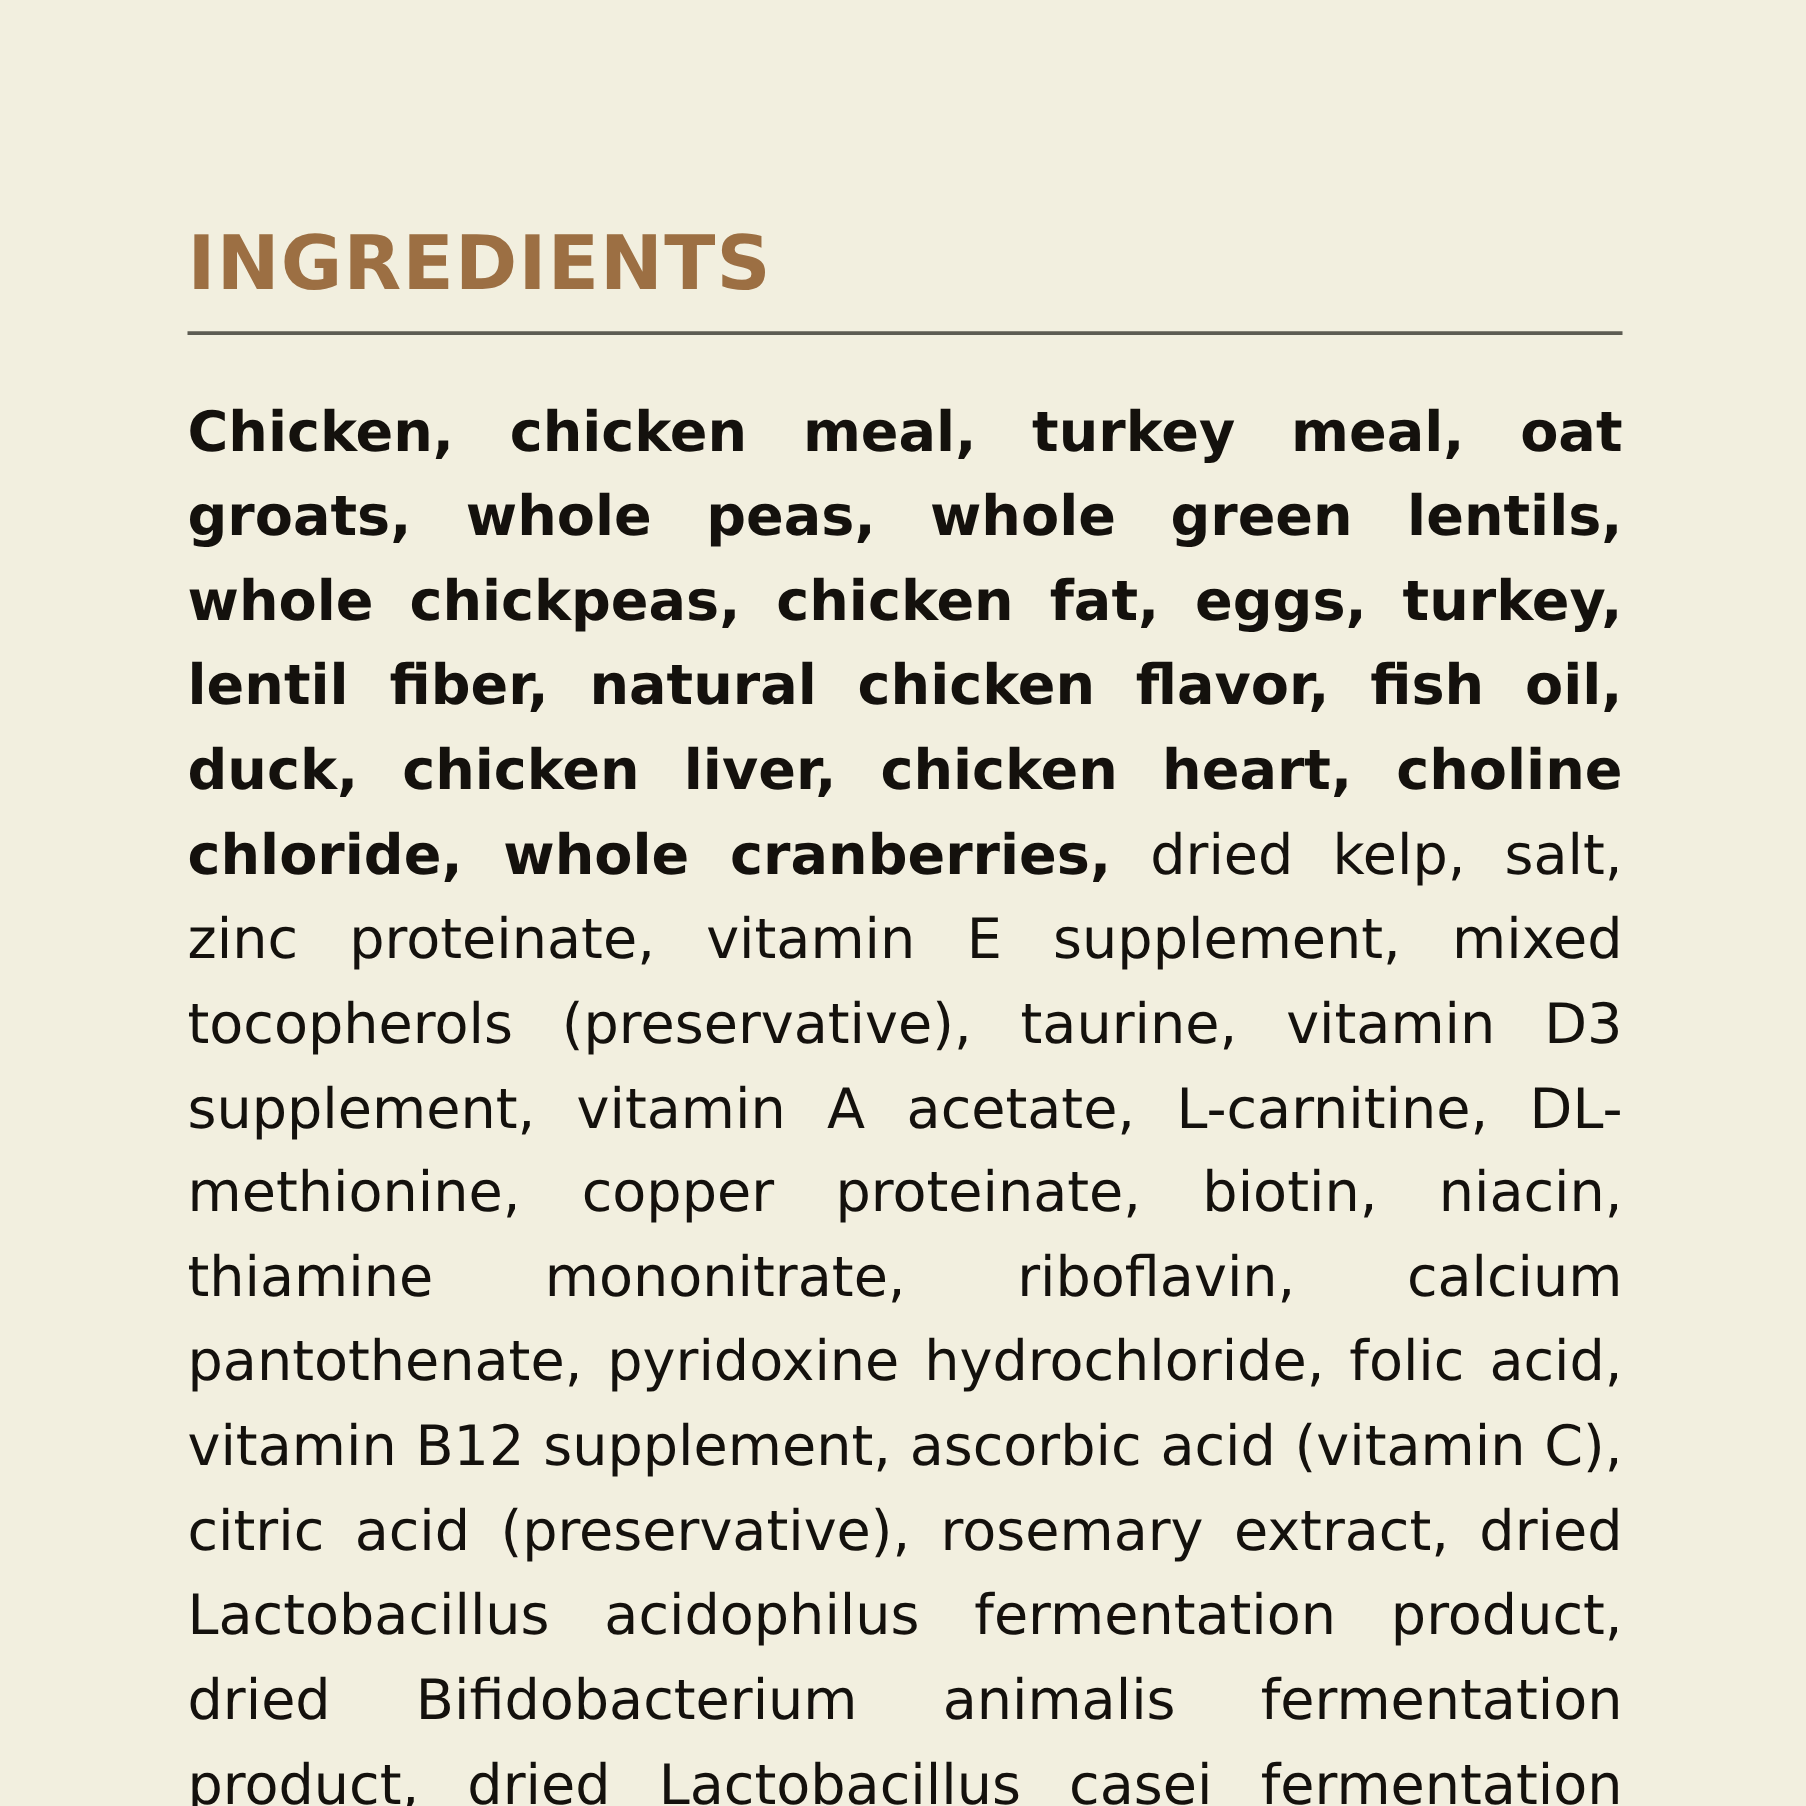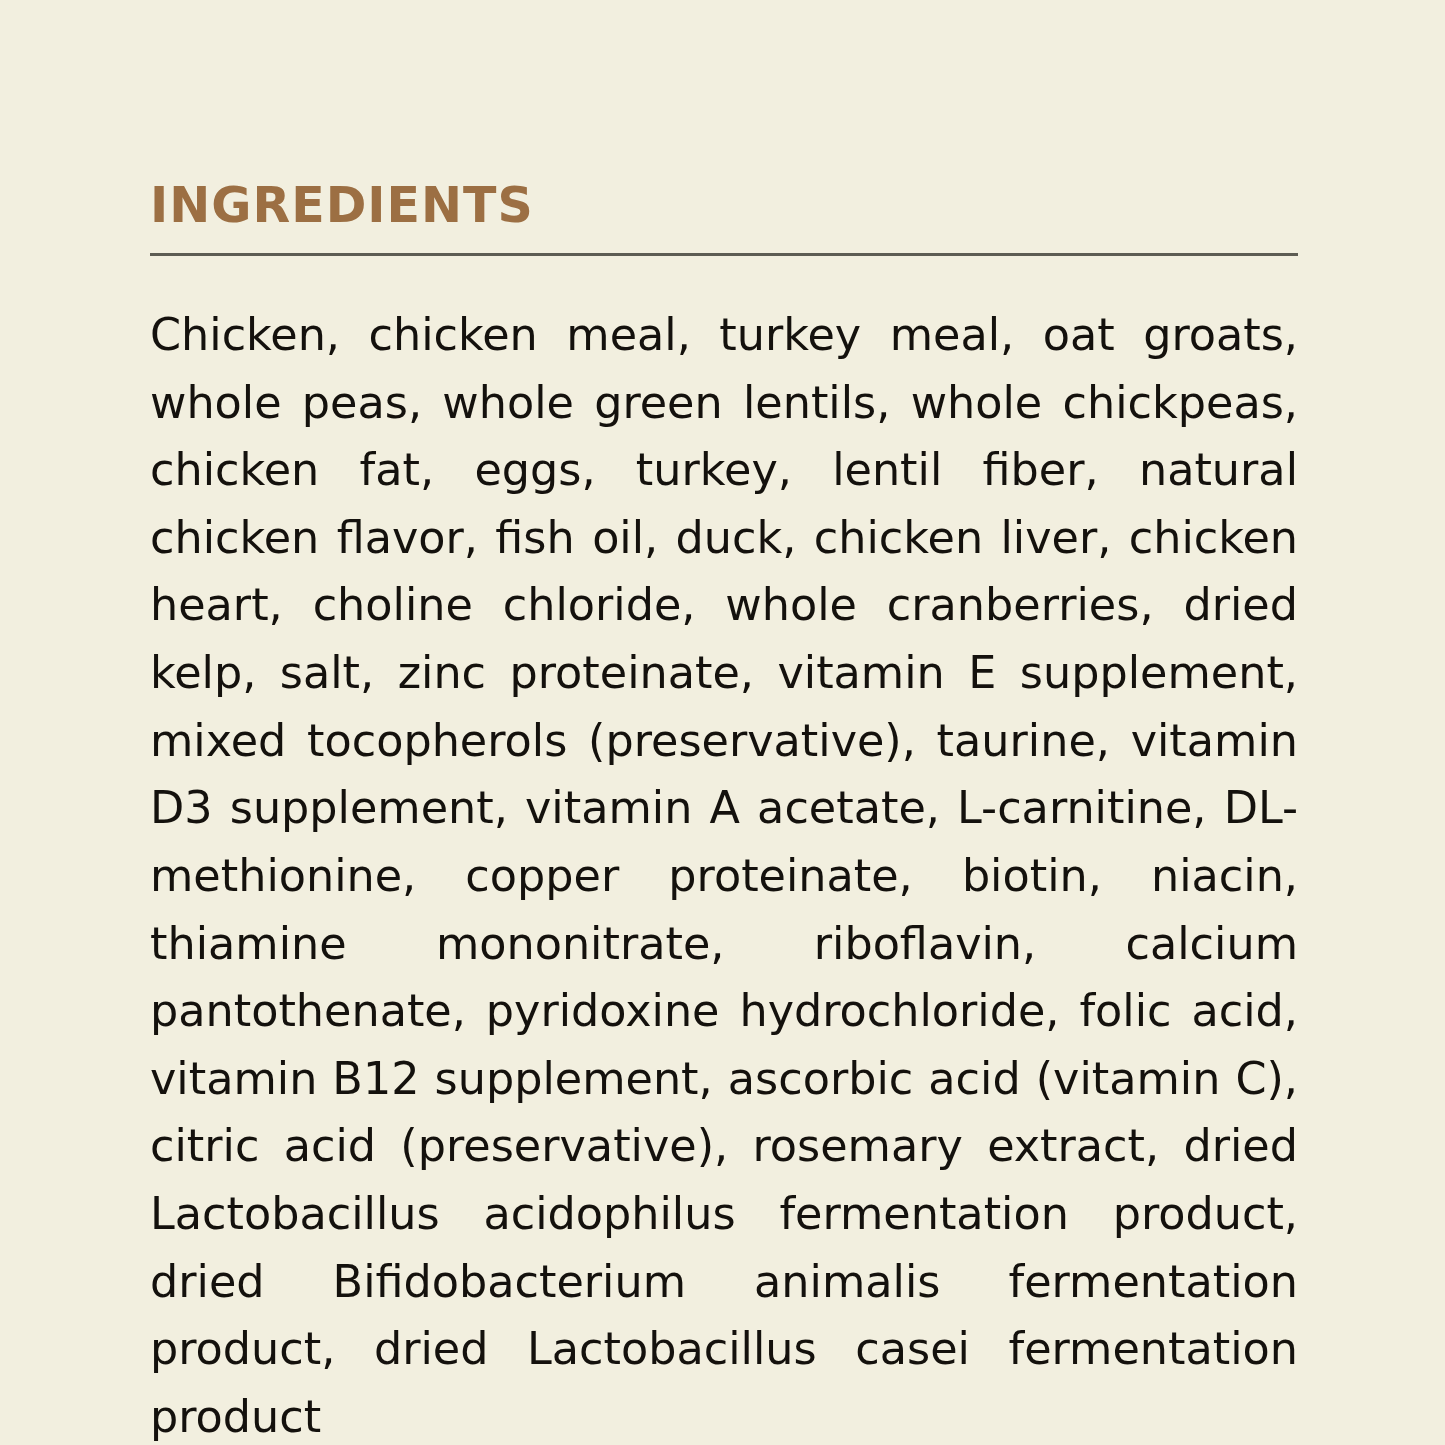--- a/index.html
+++ b/index.html
@@ -15,21 +15,21 @@
   }
   .panel {
     position: absolute;
     left: 150px;
     top: 180px;
     width: 1148px;
   }
   .title {
     font-family: "DejaVu Sans", sans-serif;
     font-weight: bold;
-    font-size: 49px;
+    font-size: 60px;
     letter-spacing: 1px;
     color: #9c6f43;
     line-height: 1.05;
     margin: 0 0 22px 0;
   }
   .rule {
     height: 3px;
     background: #5d5c53;
     width: 100%;
     margin-bottom: 26px;
@@ -37,21 +37,21 @@
   .body-text {
     font-family: "DejaVu Sans", sans-serif;
     font-size: 44.5px;
     line-height: 1.52;
     color: #14110d;
     text-align: justify;
     text-justify: inter-word;
     word-spacing: -0.5px;
   }
   .body-text .bold {
-    font-weight: normal;
+    font-weight: bold;
   }
 </style>
 </head>
 <body>
 
 <div class="panel">
   <h1 class="title">INGREDIENTS</h1>
   <div class="rule"></div>
   <p class="body-text"><span class="bold">Chicken, chicken meal, turkey meal, oat groats, whole peas, whole green lentils, whole chickpeas, chicken fat, eggs, turkey, lentil fiber, natural chicken flavor, fish oil, duck, chicken liver, chicken heart, choline chloride, whole cranberries,</span><span> dried kelp, salt, zinc proteinate, vitamin E supplement, mixed tocopherols (preservative), taurine, vitamin D3 supplement, vitamin A acetate, L-carnitine, DL-methionine, copper proteinate, biotin, niacin, thiamine mononitrate, riboflavin, calcium pantothenate, pyridoxine hydrochloride, folic acid, vitamin B12 supplement, ascorbic acid (vitamin C), citric acid (preservative), rosemary extract, dried Lactobacillus acidophilus fermentation product, dried Bifidobacterium animalis fermentation product, dried Lactobacillus casei fermentation product</span></p>
 </div>

